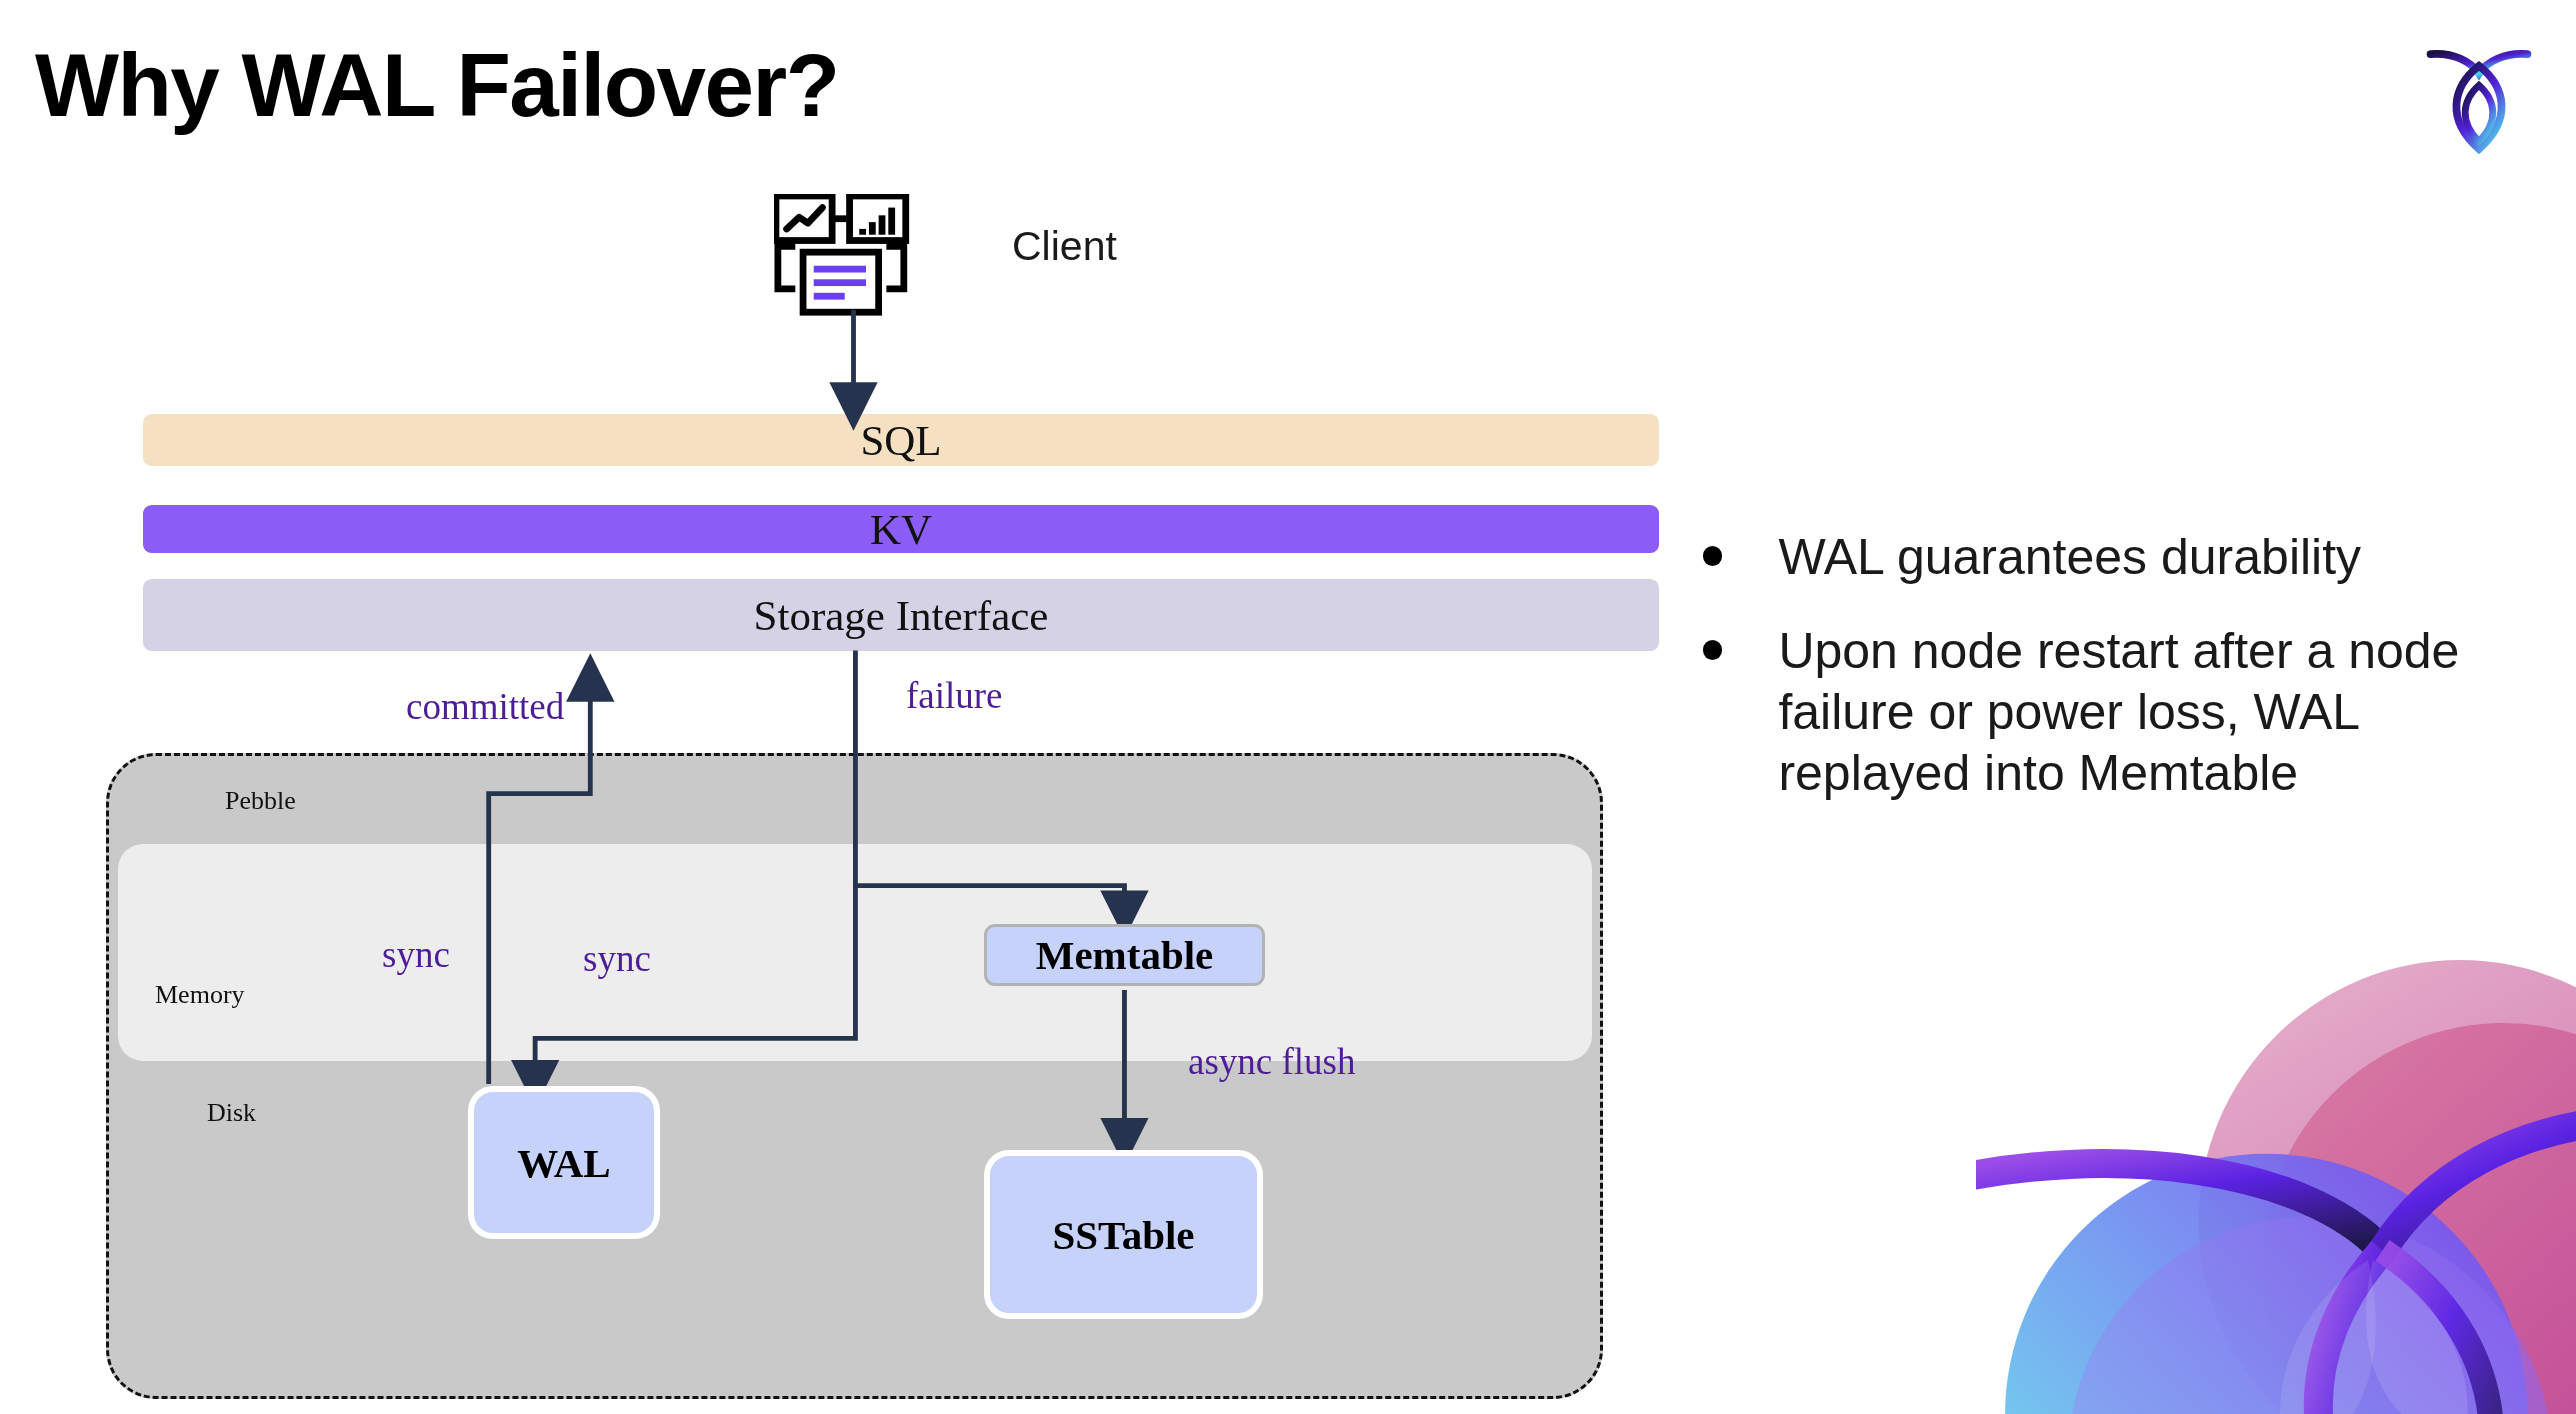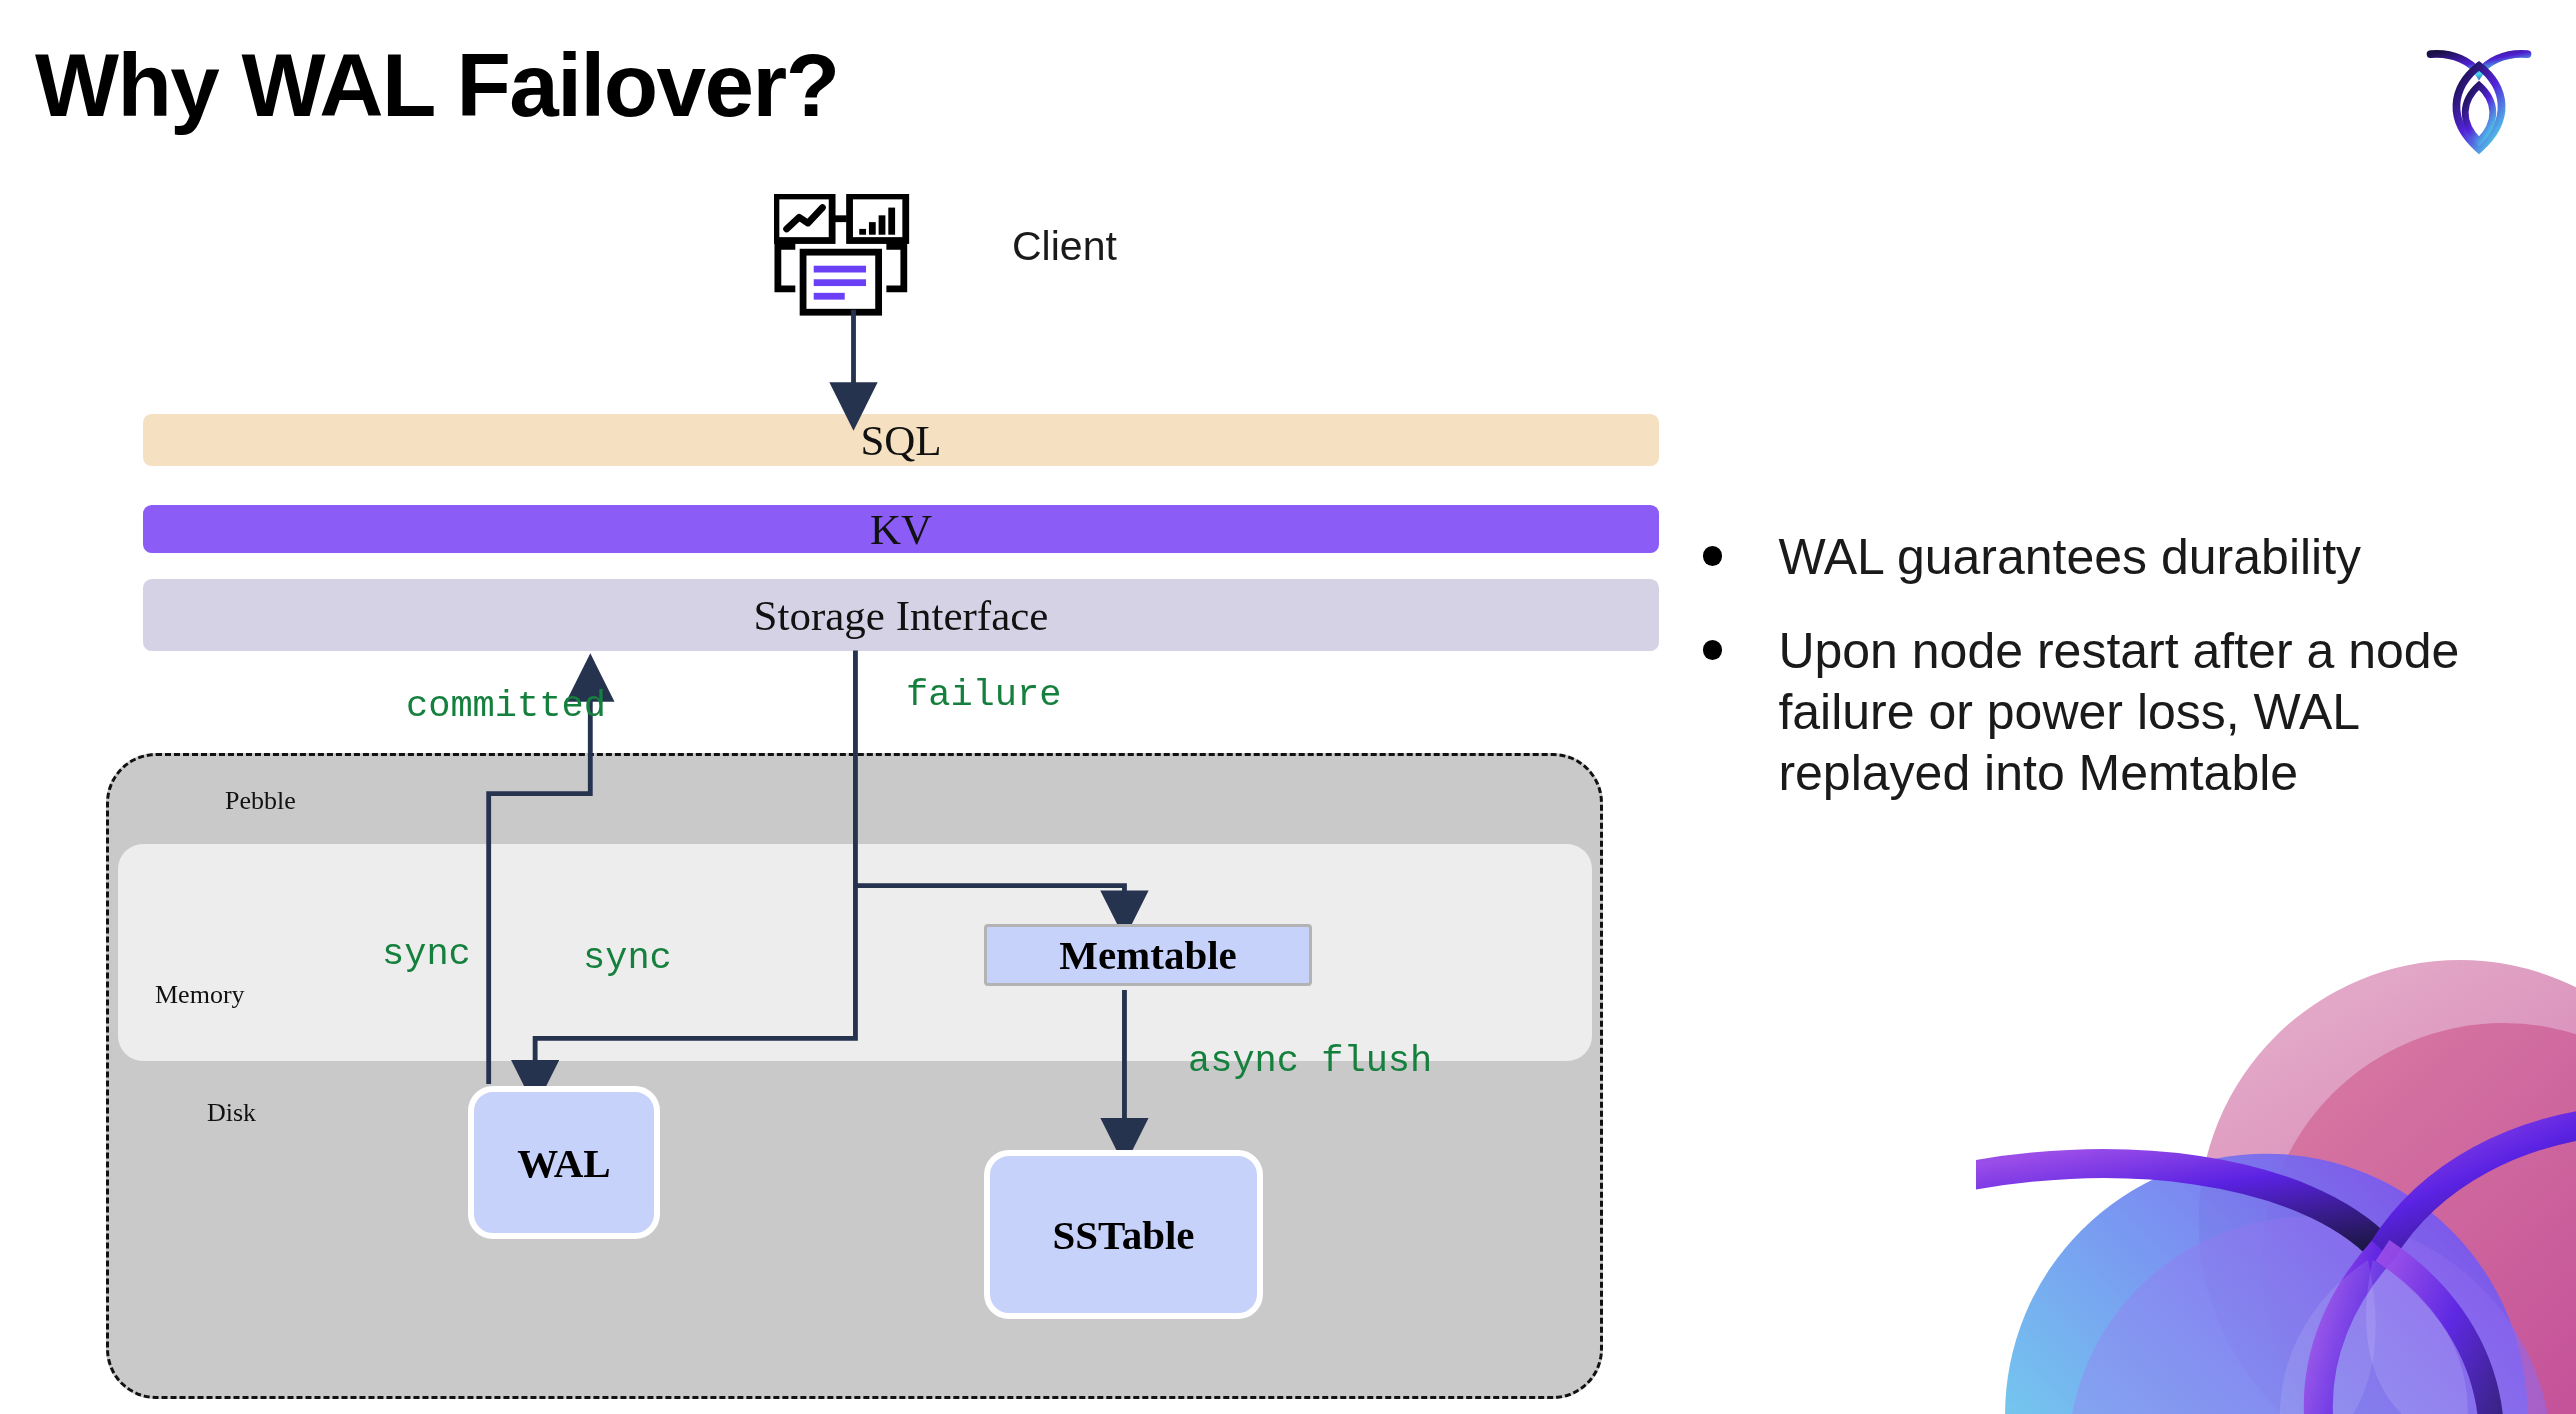--- a/index.html
+++ b/index.html
@@ -115,23 +115,23 @@
     color: #111111;
     white-space: nowrap;
   }
   #label-pebble { left: 225px; top: 786px; }
   #label-memory { left: 155px; top: 980px; }
   #label-disk   { left: 207px; top: 1098px; }
 
   
   .edge-label {
     position: absolute;
-    font-family: Liberation Mono, monospace;
+    font-family: Liberation Serif, serif;
     font-size: 37px;
-    color: #15803d;
+    color: #4c1d95;
     white-space: nowrap;
   }
   #label-committed { left: 406px; top: 685px; }
   #label-commit    { left: 906px; top: 674px; }
   #label-sync-1    { left: 382px; top: 933px; }
   #label-sync-2    { left: 583px; top: 937px; }
   #label-asyncflush{ left: 1188px; top: 1040px; }
 
   
   .node-box {
@@ -141,22 +141,22 @@
     align-items: center;
     justify-content: center;
     font-family: "Liberation Serif", serif;
     font-weight: 700;
     font-size: 41px;
     color: #000000;
     box-sizing: border-box;
     white-space: nowrap;
   }
   #node-memtable {
-    left: 984px; top: 924px; width: 328px; height: 62px;
-    border: 3.9px solid #b3b3b3; border-radius: 4px;
+    left: 984px; top: 924px; width: 281px; height: 62px;
+    border: 3.9px solid #b3b3b3; border-radius: 11px;
   }
   #node-wal {
     left: 468px; top: 1086px; width: 192px; height: 153px;
     border: 6.8px solid #ffffff; border-radius: 25px;
   }
   #node-sstable {
     left: 984px; top: 1150px; width: 279px; height: 169px;
     border: 6.8px solid #ffffff; border-radius: 25px;
   }
 

